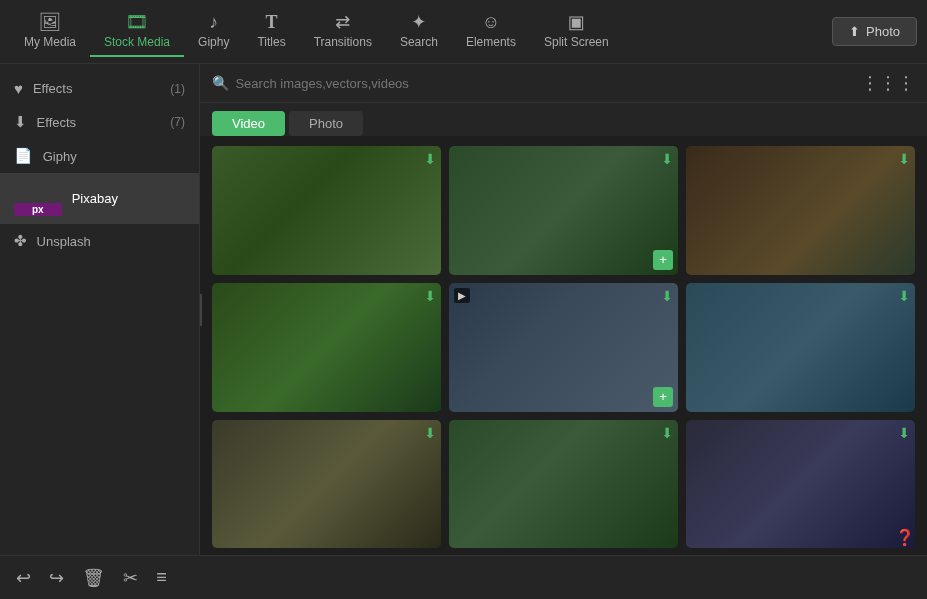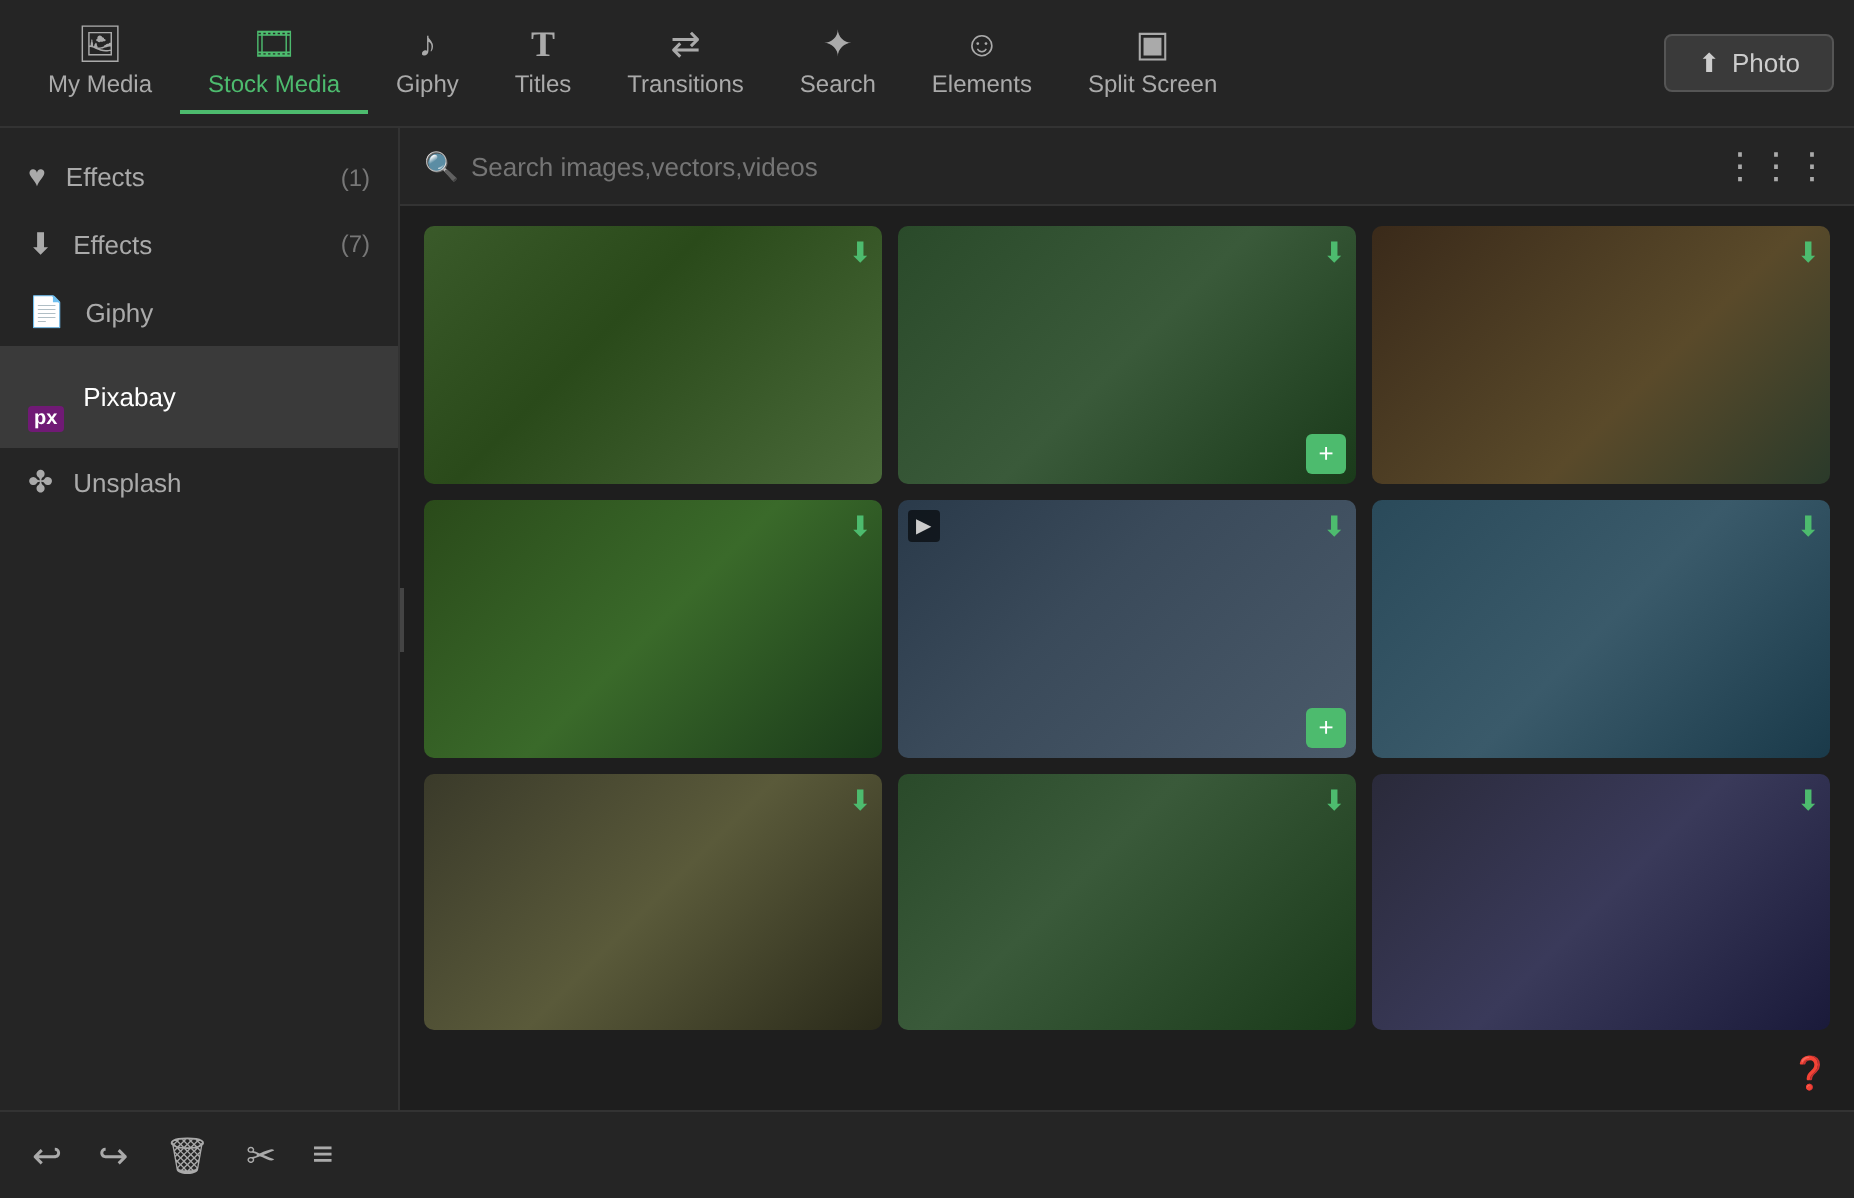--- a/index.html
+++ b/index.html
@@ -311,39 +311,43 @@
     <div class="sidebar-item">
       <span class="icon">⬇</span>
       <span>Effects</span>
       <span class="badge">(7)</span>
     </div>
     <div class="sidebar-item">
       <span class="icon">📄</span>
       <span>Giphy</span>
     </div>
     <div class="sidebar-item active">
-      <span class="icon" style="background:#701a75; color:#fff; font-size:10px; font-weight:bold; padding:1px 3px; border-radius:2px;margin-top:22px;">px</span>
+      <span class="icon" style="background:#701a75; color:#fff; font-size:10px; font-weight:bold; padding:1px 18px; border-radius:2px;margin-top:22px;">px</span>
       <span>Pixabay</span>
     </div>
     <div class="sidebar-item">
       <span class="icon">✤</span>
       <span>Unsplash</span>
     </div>
   </div>
 
   <div class="content" style="position:relative;">
 
     <div class="collapse-arrow">◀</div>
 
     <div class="search-bar">
       <span class="search-icon">🔍</span>
       <input type="text" placeholder="Search images,vectors,videos" style="">
       <span class="grid-icon">⋮⋮⋮</span>
     </div>
 
+    <div class="tab-row">
+      <button class="tab-btn active">Video</button>
+      <button class="tab-btn">Photo</button>
+    </div>
 
     <div class="media-grid-wrapper">
       <div class="media-grid" id="media-grid">
       <div class="media-thumb thumb-1">
             <span class="download-badge">⬇</span>
           </div>
           <div class="media-thumb thumb-2">
             <span class="download-badge">⬇</span>
             <div class="add-badge">+</div>
           </div>

